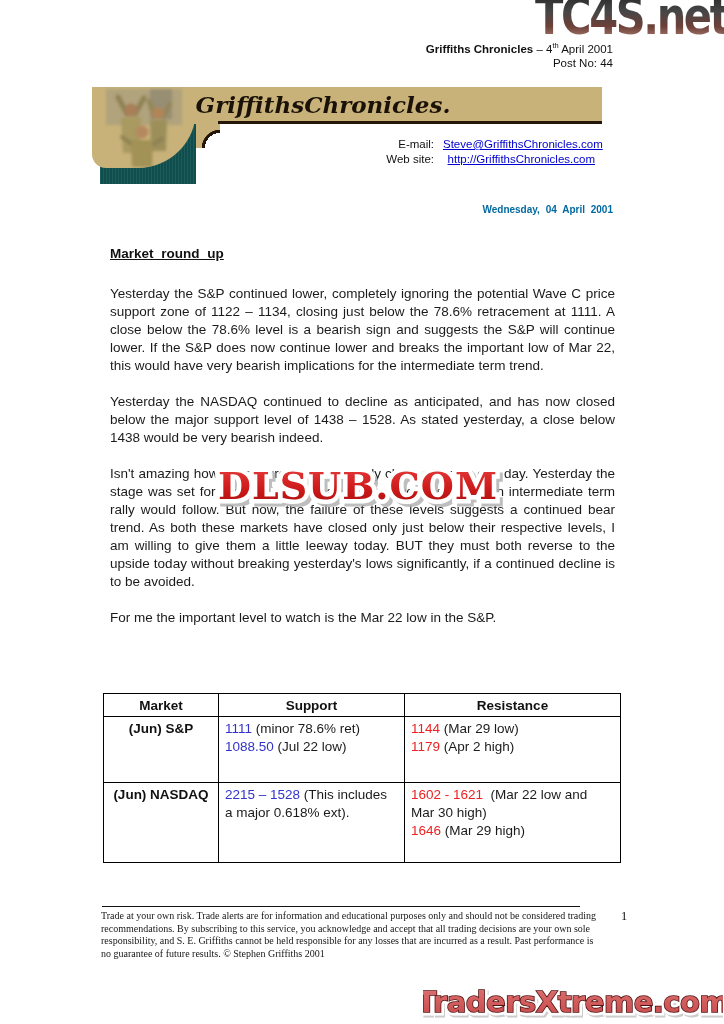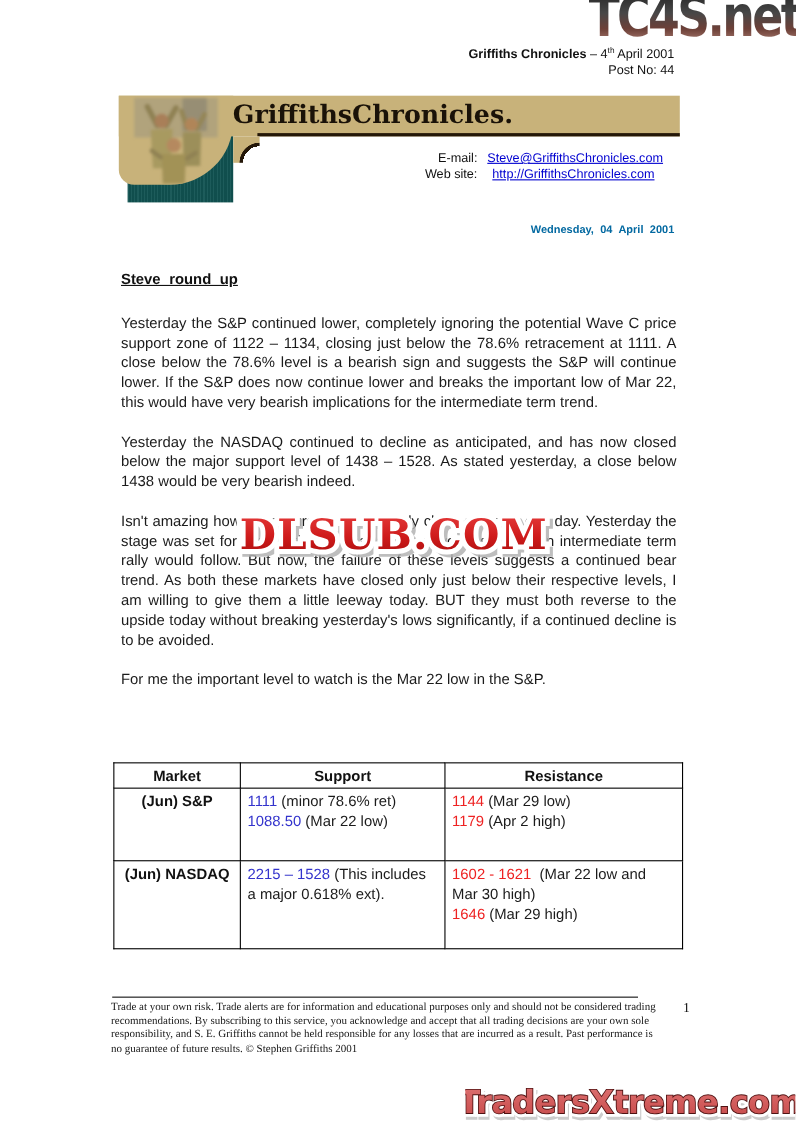--- a/index.html
+++ b/index.html
@@ -23,21 +23,21 @@
       background:linear-gradient(180deg,#2c2c2c 12%,#474747 42%,#6d4038 70%,#a87c71 94%);
       -webkit-background-clip:text; background-clip:text; color:transparent;
     }
   }
 
   
   #doc-meta { position:absolute; top:39px; right:111px; text-align:right; font-size:11.5px; line-height:14px; color:#111; }
   #doc-meta sup { font-size:7.5px; vertical-align:super; }
 
   
-  #banner { position:absolute; top:87px; left:108px; width:510px; height:97px; }
+  #banner { position:absolute; top:87px; left:92px; width:510px; height:97px;font-style:italic; }
   .band { position:absolute; top:0; left:0; right:0; height:37px; background:#c8b27a; }
   .band-title {
     line-height:36px; text-align:center; padding-right:48px;
     font-family:"DejaVu Serif", serif; font-weight:bold; font-size:23px; color:#1a1208;
   }
   .teal {
     position:absolute; left:8px; top:36px; width:96px; height:61px;
     background:repeating-linear-gradient(90deg, rgba(255,255,255,.05) 0 1px, rgba(0,0,0,.06) 1px 3px), #115352;
   }
   .photo {
@@ -147,21 +147,21 @@
     <div class="row">
       <span class="clabel">Web site:</span>
       <span class="cvalue">http://GriffithsChronicles.com</span>
     </div>
   </div>
 
 
   <div id="date-line">Wednesday, 04 April 2001</div>
 
   <div id="main">
-    <div id="roundup-heading">Steve round up</div>
+    <div id="roundup-heading">Market round up</div>
     <p>Yesterday the S&amp;P continued lower, completely ignoring the potential Wave C price support zone of 1122 – 1134, closing just below the 78.6% retracement at 1111. A close below the 78.6% level is a bearish sign and suggests the S&amp;P will continue lower. If the S&amp;P does now continue lower and breaks the important low of Mar 22, this would have very bearish implications for the intermediate term trend.</p>
     <p>Yesterday the NASDAQ continued to decline as anticipated, and has now closed below the major support level of 1438 – 1528. As stated yesterday, a close below 1438 would be very bearish indeed.</p>
     <div class="p-wrap">
       <p>Isn't amazing how the picture can completely change in only one day. Yesterday the stage was set for a potential reversal and that would suggest an intermediate term rally would follow. But now, the failure of these levels suggests a continued bear trend. As both these markets have closed only just below their respective levels, I am willing to give them a little leeway today. BUT they must both reverse to the upside today without breaking yesterday's lows significantly, if a continued decline is to be avoided.</p>
       <svg id="watermark" width="296" height="54" viewBox="0 0 296 54">
         <defs>
           <linearGradient id="wmgrad" x1="0" y1="0" x2="0" y2="1">
             <stop offset="0" stop-color="#e84040"></stop>
               <stop offset="0.55" stop-color="#cf1b1b"></stop>
               <stop offset="1" stop-color="#a80d0d"></stop>
@@ -184,21 +184,21 @@
     <tbody>
         <tr>
       <th>Market</th>
       <th>Support</th>
       <th>Resistance</th>
     </tr>
     <tr class="r1">
       <td class="market-cell">(Jun) S&amp;P</td>
       <td>
         <div class="cell-line"><span class="val-sup">1111</span><span> (minor 78.6% ret)</span></div>
-        <div class="cell-line"><span class="val-sup">1088.50</span><span> (Mar 22 low)</span></div>
+        <div class="cell-line"><span class="val-sup">1088.50</span><span> (Jul 22 low)</span></div>
       </td>
       <td>
         <div class="cell-line"><span class="val-res">1144</span><span> (Mar 29 low)</span></div>
         <div class="cell-line"><span class="val-res">1179</span><span> (Apr 2 high)</span></div>
       </td>
     </tr>
     <tr class="r2">
       <td class="market-cell">(Jun) NASDAQ</td>
       <td>
         <div class="cell-line"><span class="val-sup">2215 – 1528</span><span> (This includes a major 0.618% ext).</span></div>

